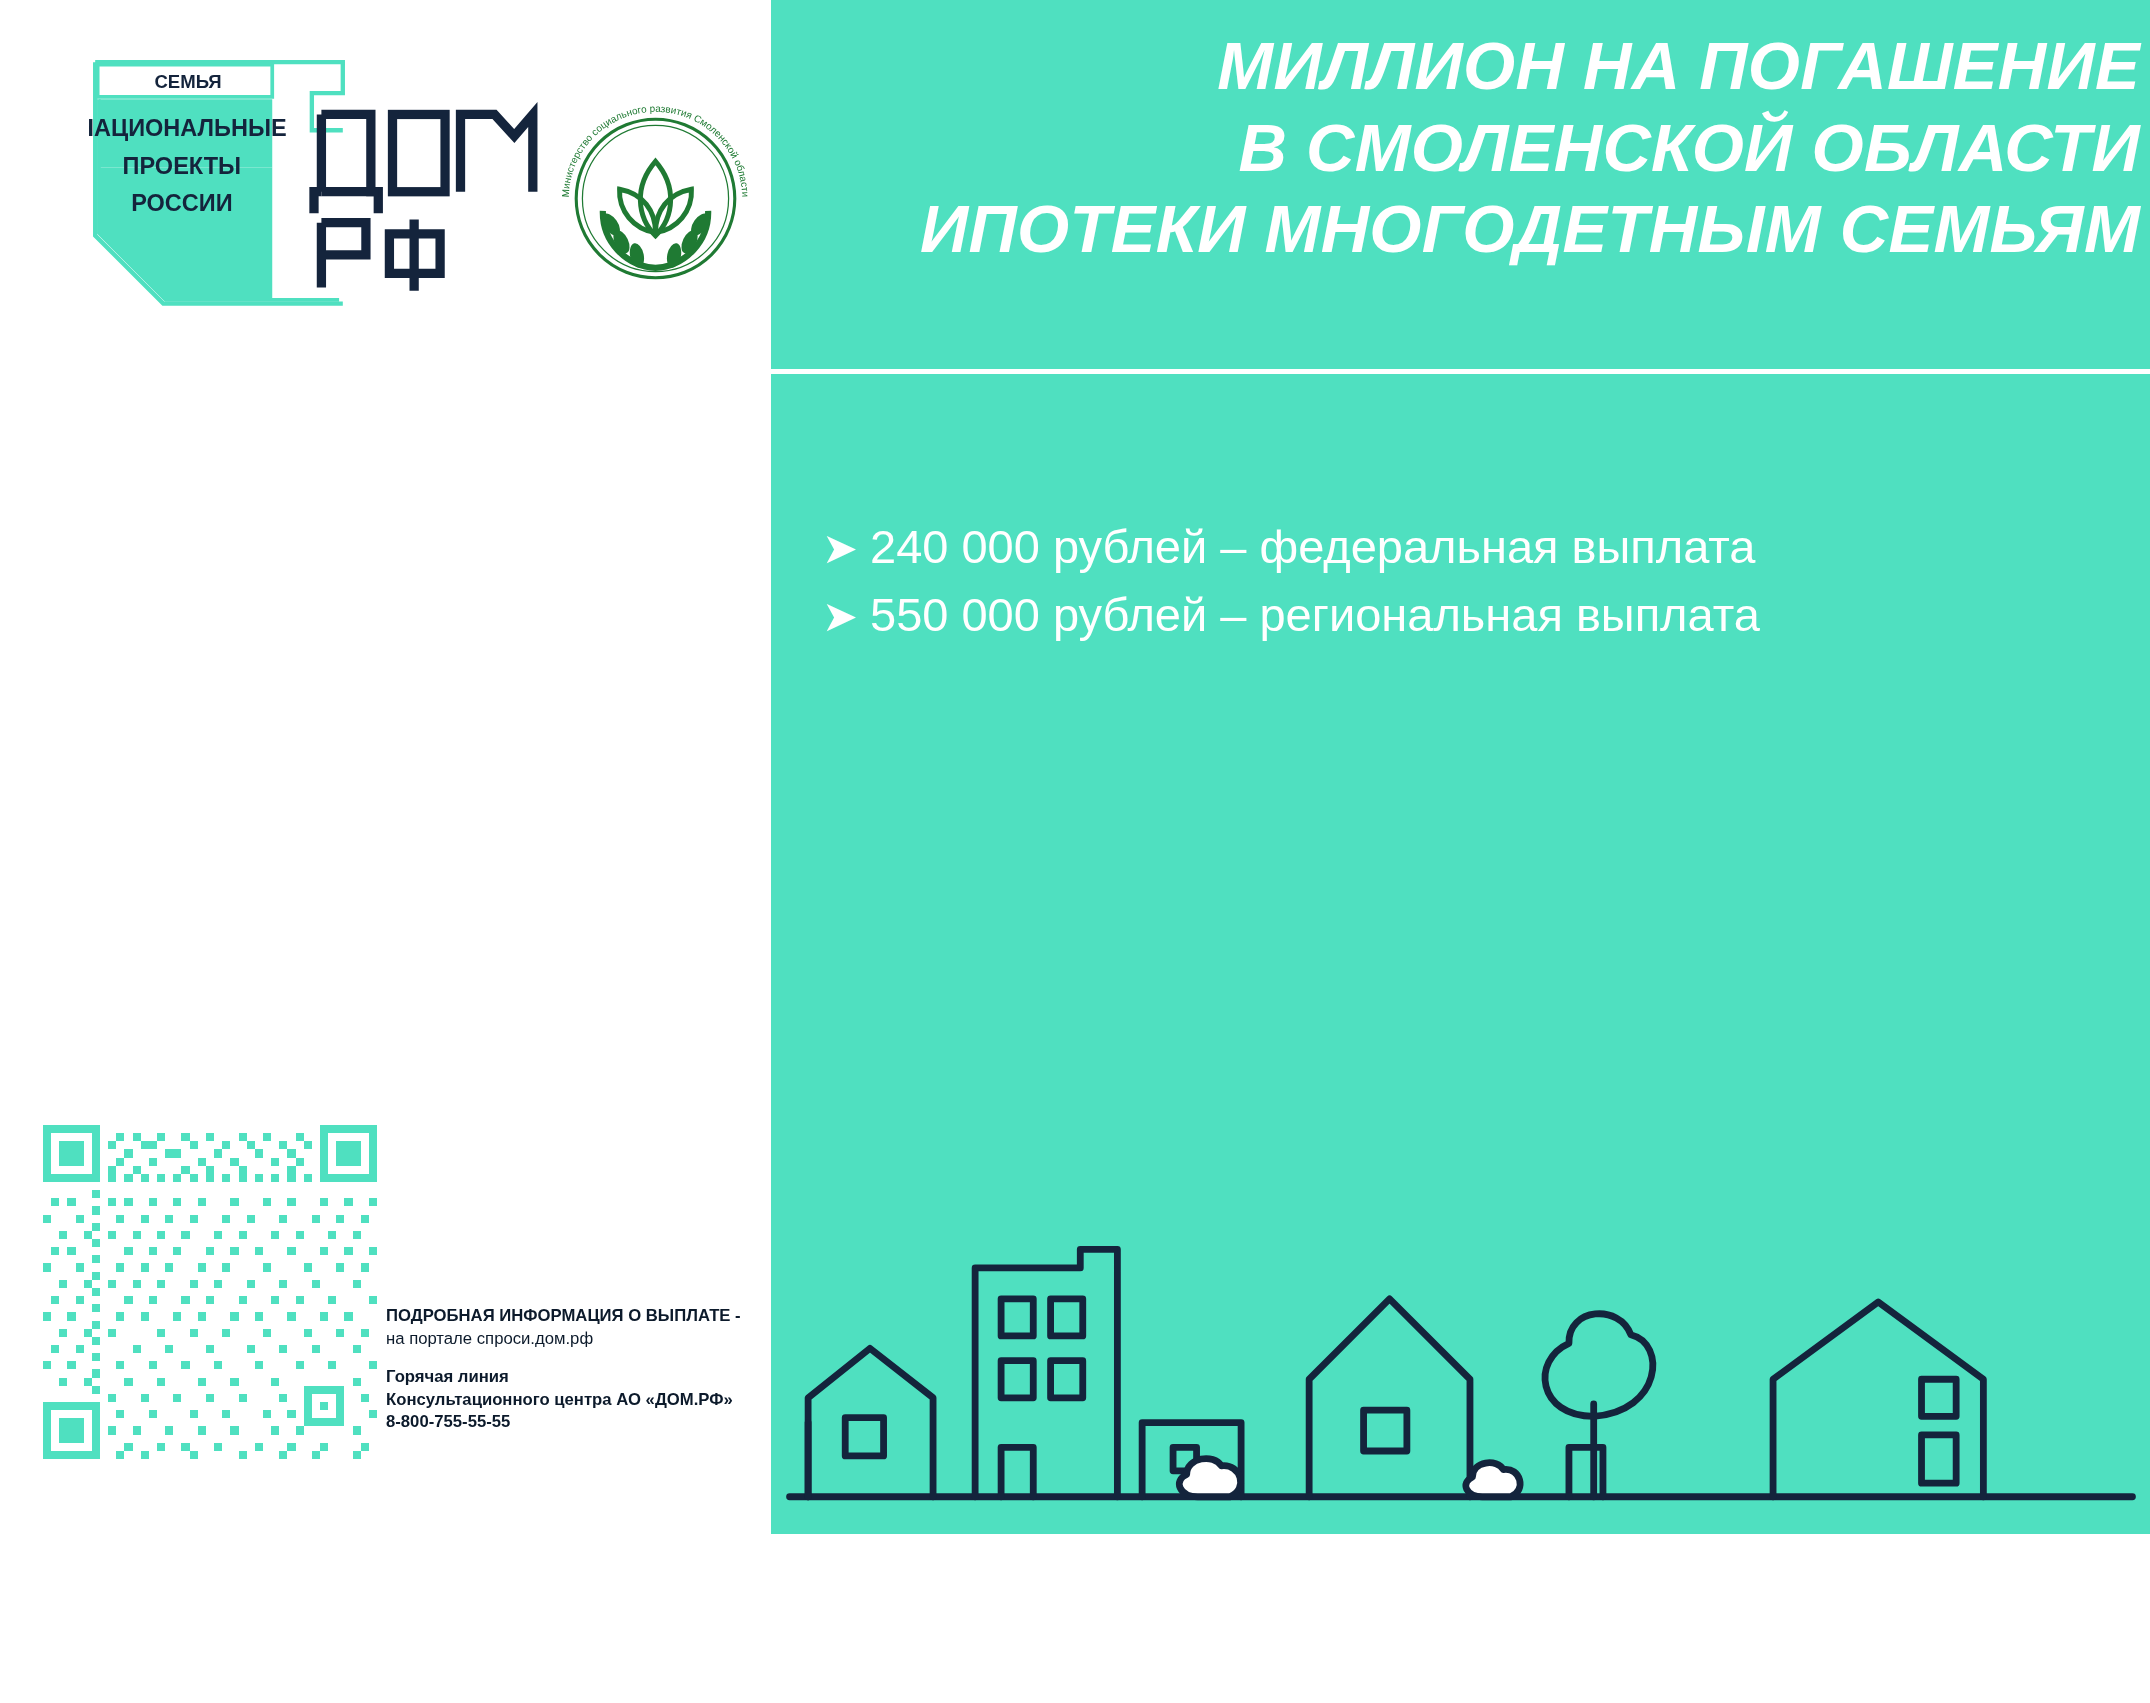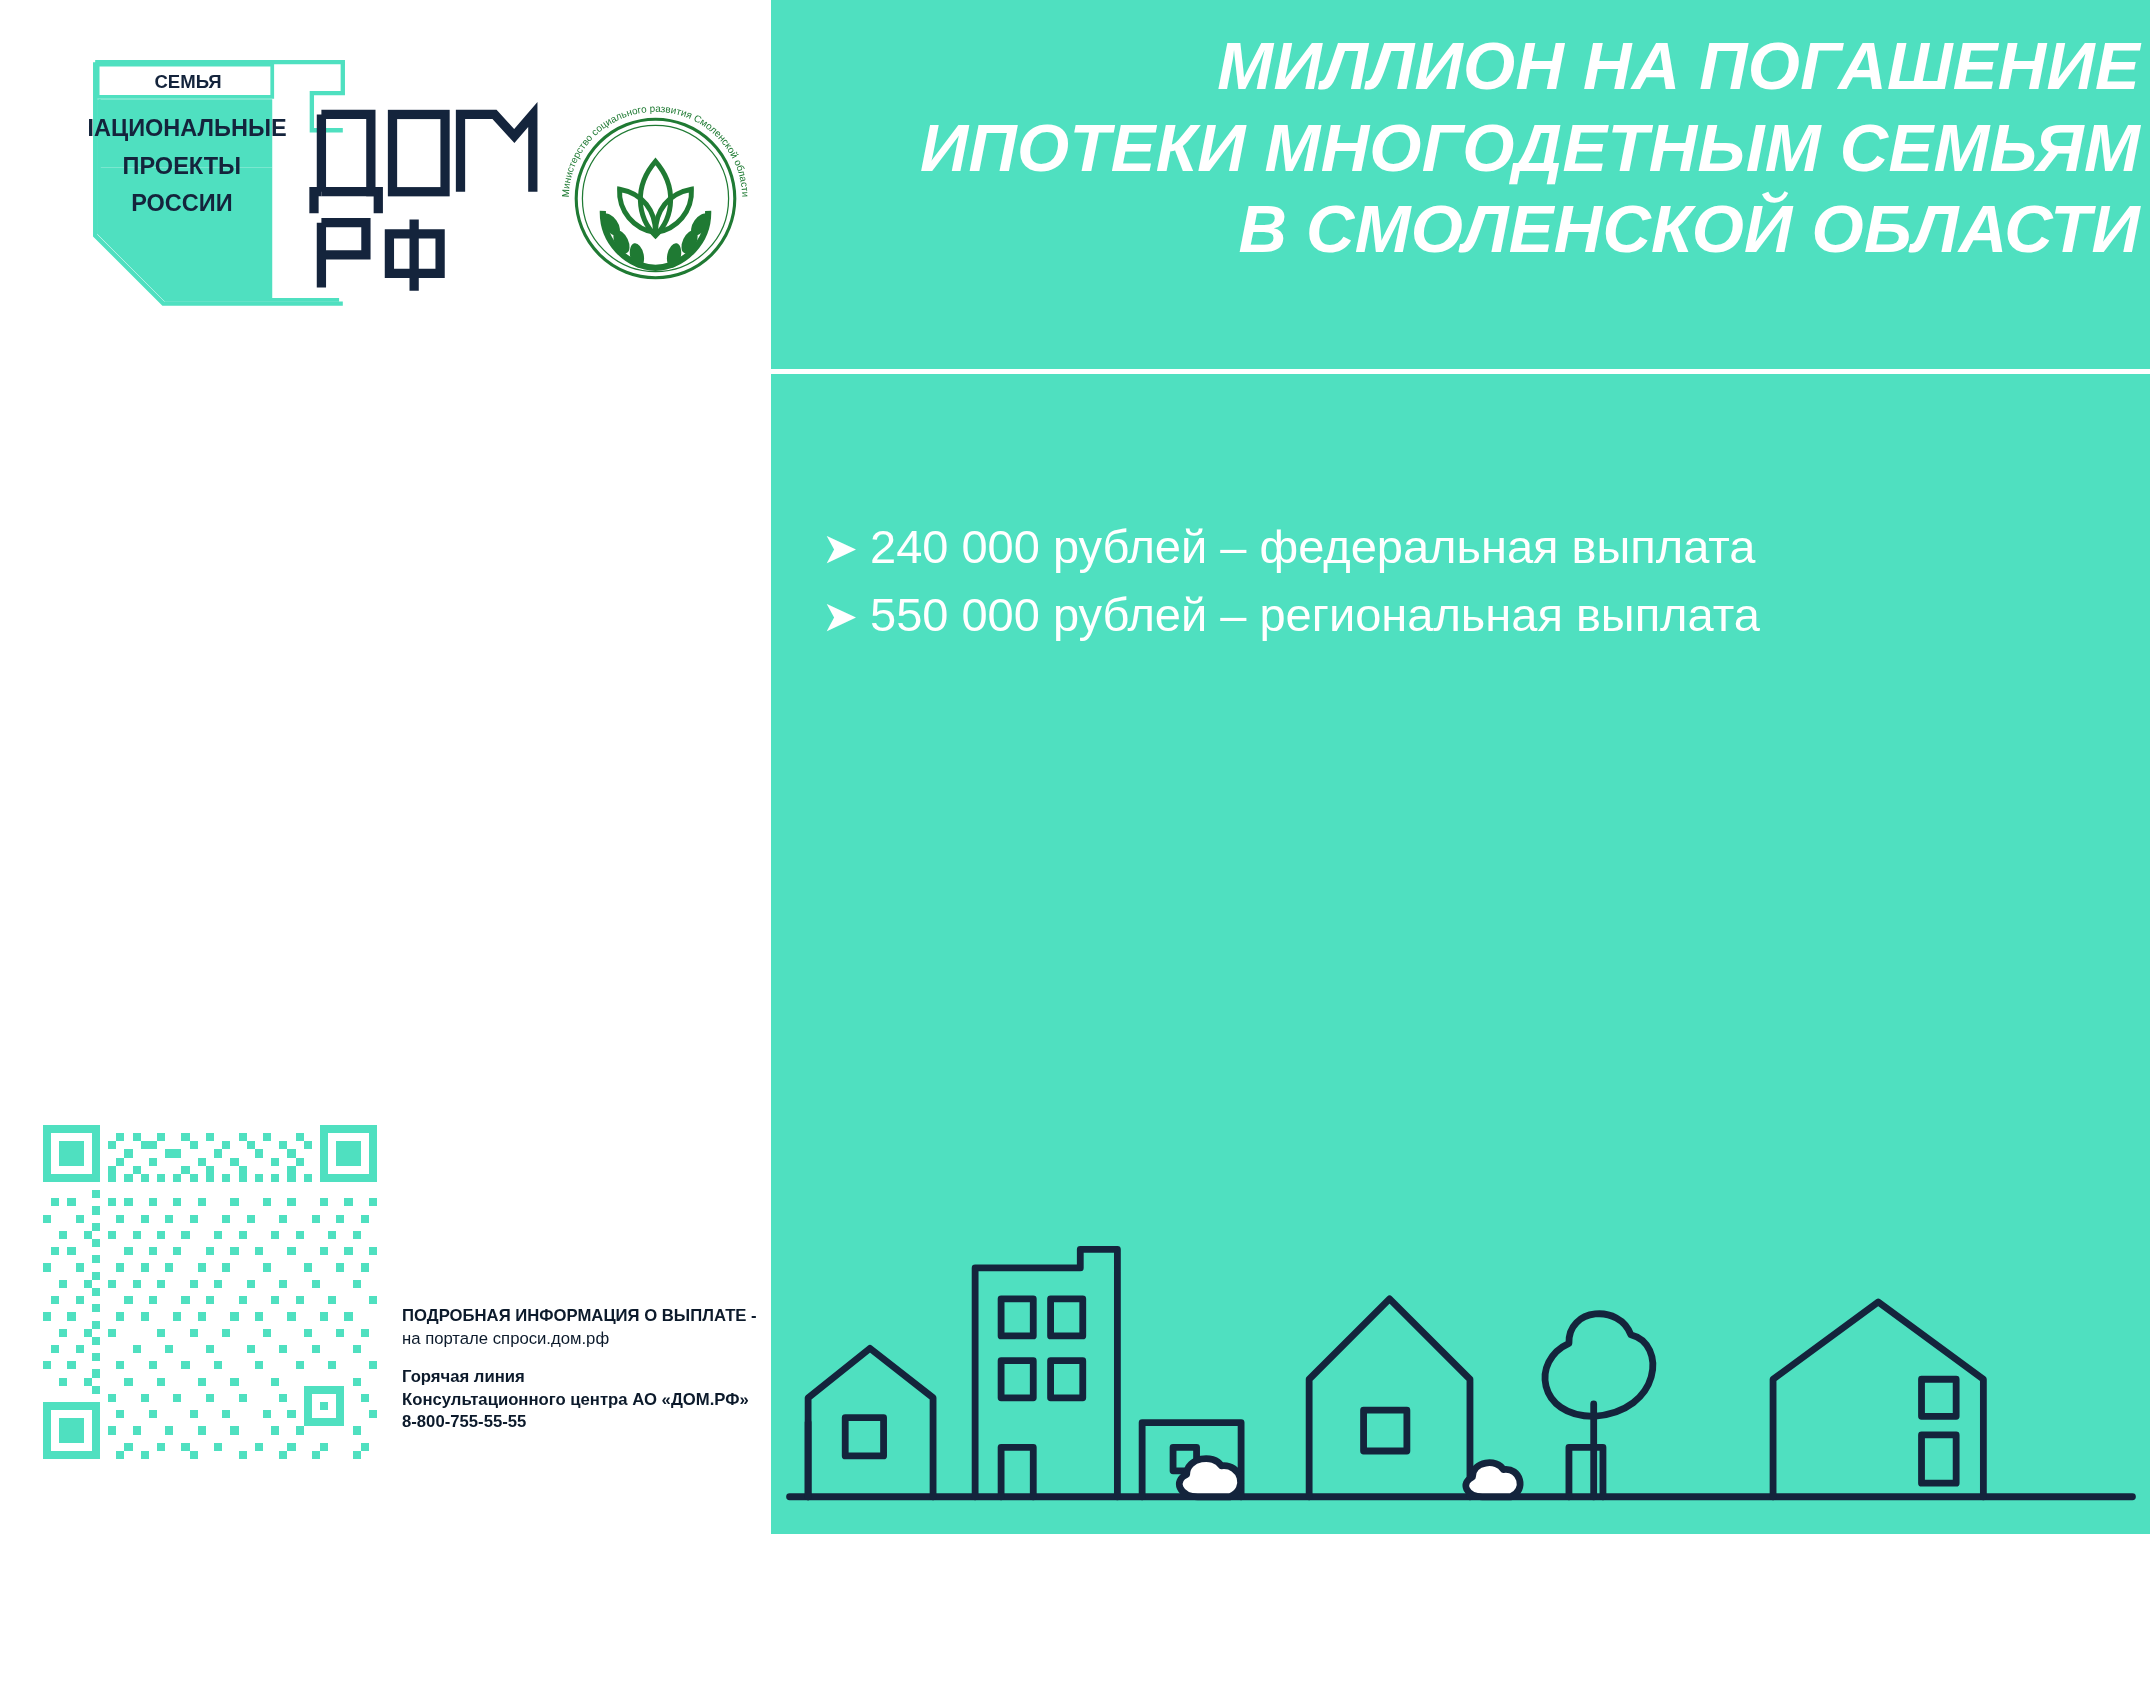--- a/index.html
+++ b/index.html
@@ -130,21 +130,20 @@
 
   
   .contacts {
     position: absolute;
     left: 386px;
     top: 1305px;
     width: 383px;
     color: #0c1a2b;
     font-size: 16.7px;
     line-height: 1.35;
-    margin-left: 16px;
   }
   .contacts .c-strong { font-weight: bold; }
   .contacts .c-gap { height: 16px; }
 
   
   .skyline {
     position: absolute;
     left: 771px;
     top: 1175px;
     width: 1380px;
@@ -164,22 +163,22 @@
 </head>
 <body>
 
 <div class="poster">
 
   <div class="teal-panel"></div>
   <div class="title-rule"></div>
 
   <div class="title-block">
     <div>МИЛЛИОН НА ПОГАШЕНИЕ</div>
+    <div>В СМОЛЕНСКОЙ ОБЛАСТИ</div>
     <div>ИПОТЕКИ МНОГОДЕТНЫМ СЕМЬЯМ</div>
-    <div>В СМОЛЕНСКОЙ ОБЛАСТИ</div>
   </div>
 
   <div class="bullets">
     <div class="bullet-row">
       <span class="bullet-arrow">➤</span>
       <span class="bullet-text">240 000 рублей – федеральная выплата</span>
     </div>
     <div class="bullet-row">
       <span class="bullet-arrow">➤</span>
       <span class="bullet-text">550 000 рублей – региональная выплата</span>

